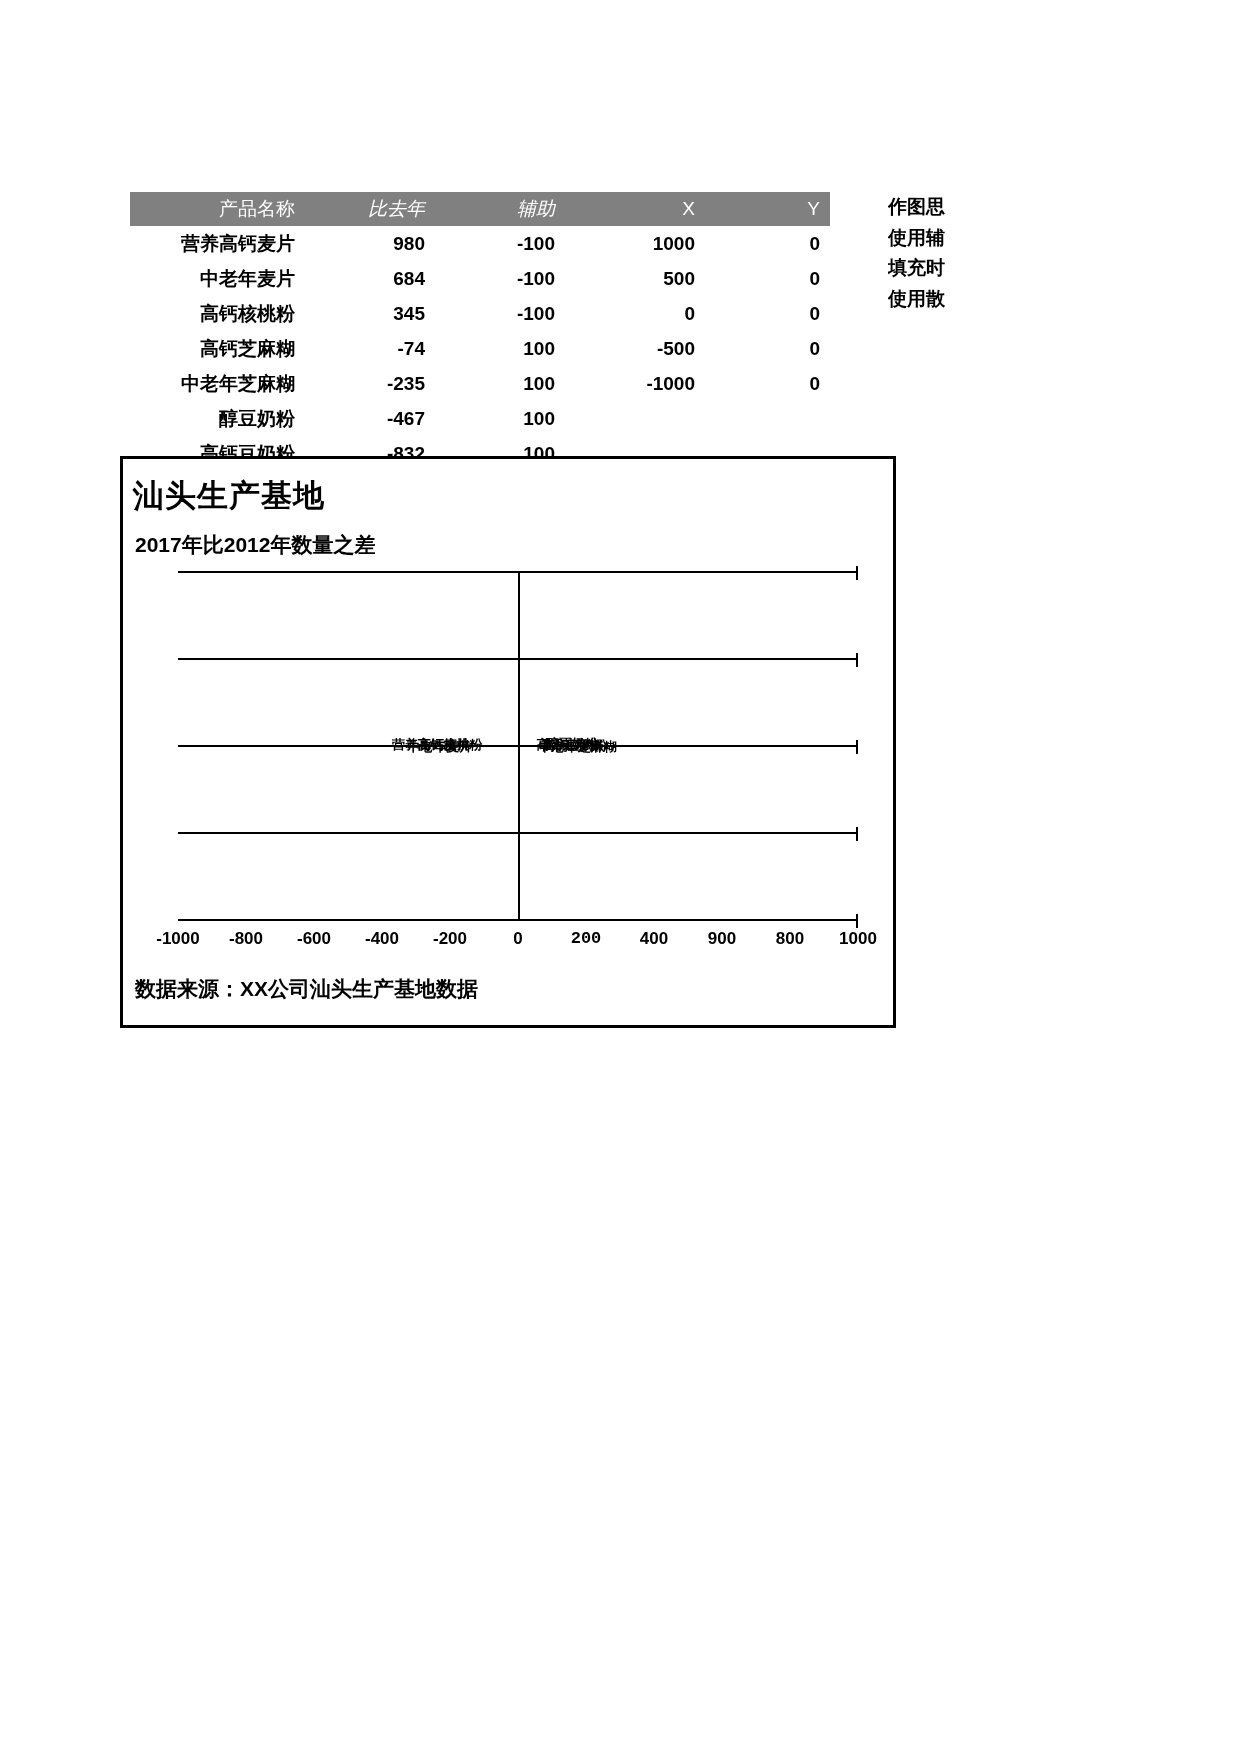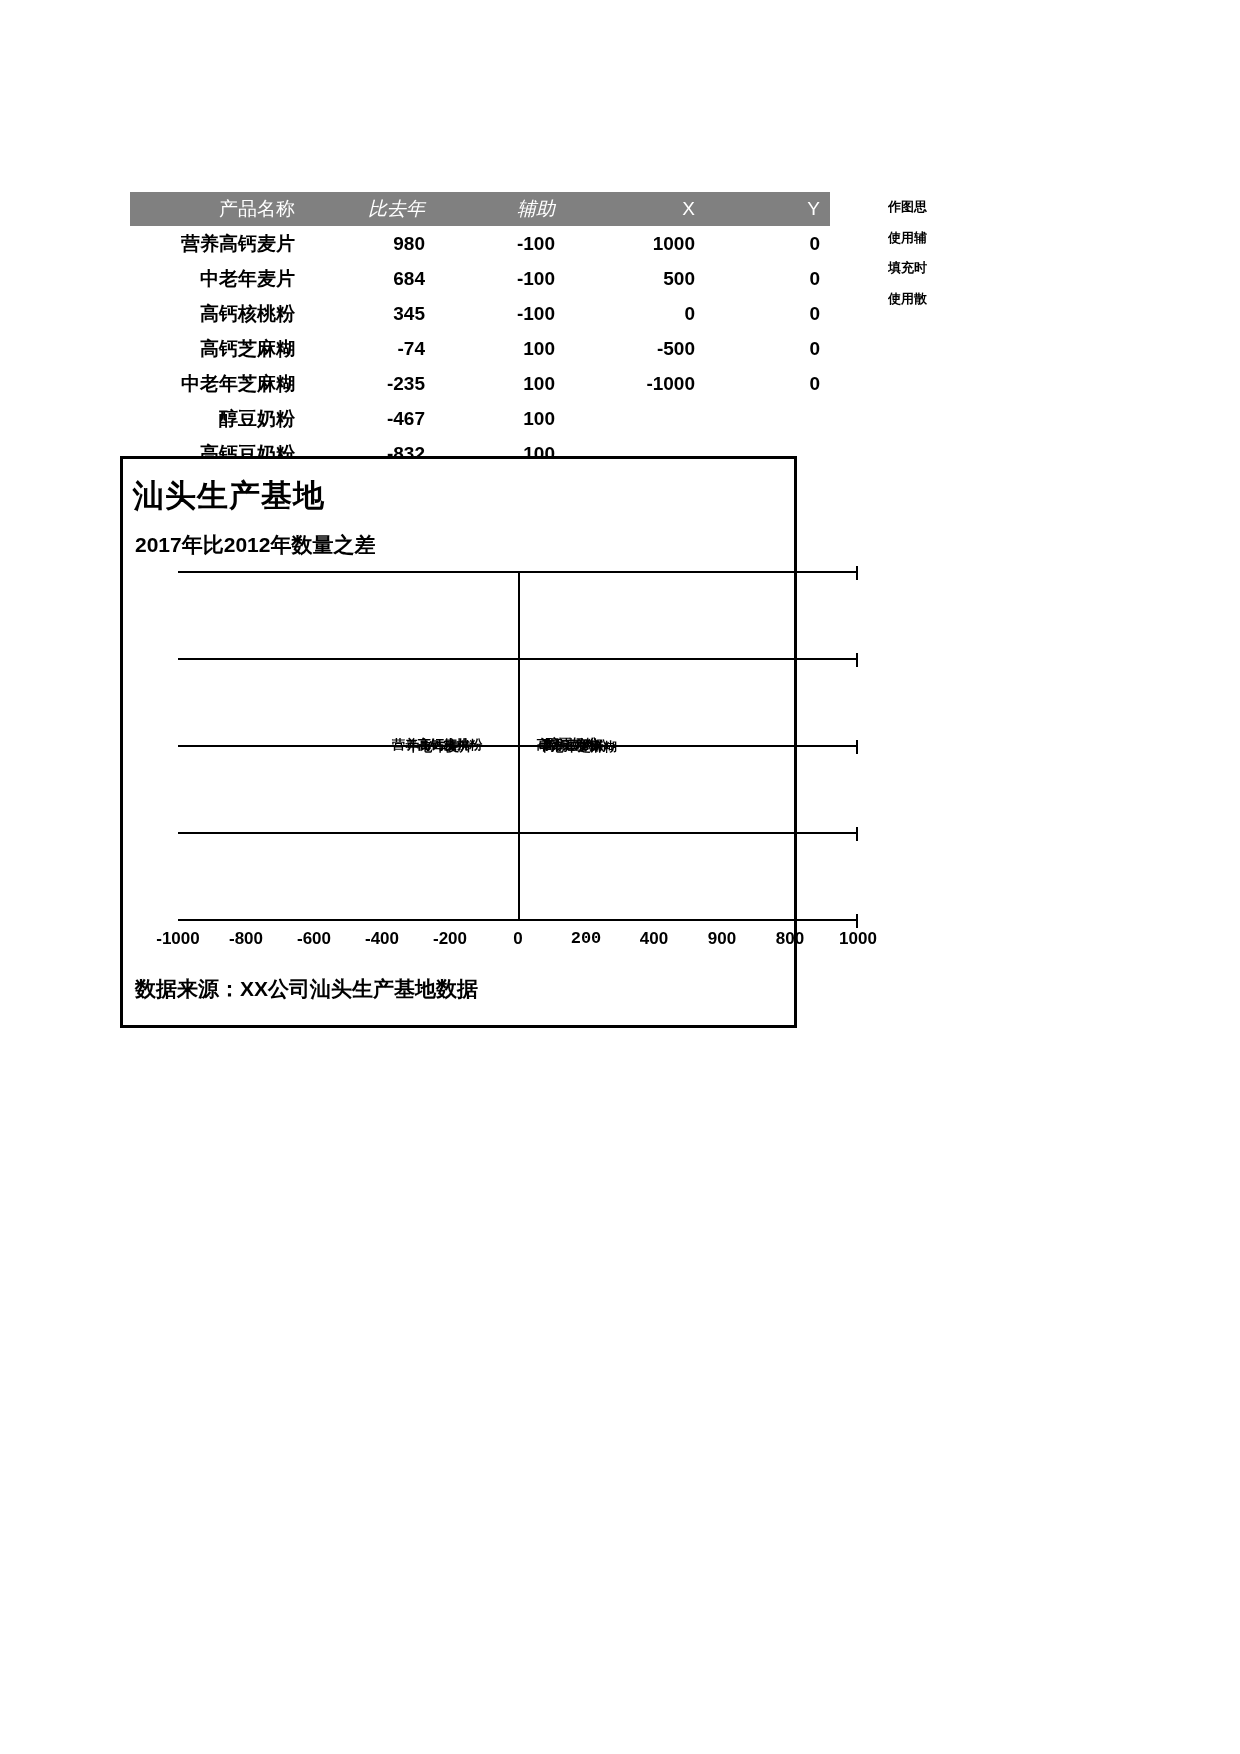--- a/index.html
+++ b/index.html
@@ -42,32 +42,32 @@
     height: 27px;
     font-weight: bold;
   }
   #data-table td.cell-name { font-weight: bold; }
 
   
   .side-notes {
     position: absolute;
     left: 888px;
     top: 192px;
-    font-size: 13px;
+    font-size: 19px;
     font-weight: bold;
     line-height: 30.5px;
   }
   .side-notes div { white-space: nowrap; overflow: hidden; width: 78px; }
 
   
   #chart-frame {
     position: absolute;
     left: 120px;
     top: 456px;
-    width: 677px;
+    width: 776px;
     height: 572px;
     border: 3px solid #000000;
     background: #ffffff;
     box-sizing: border-box;
   }
   #chart-title {
     position: absolute;
     left: 10px;
     top: 16px;
     font-size: 31px;

